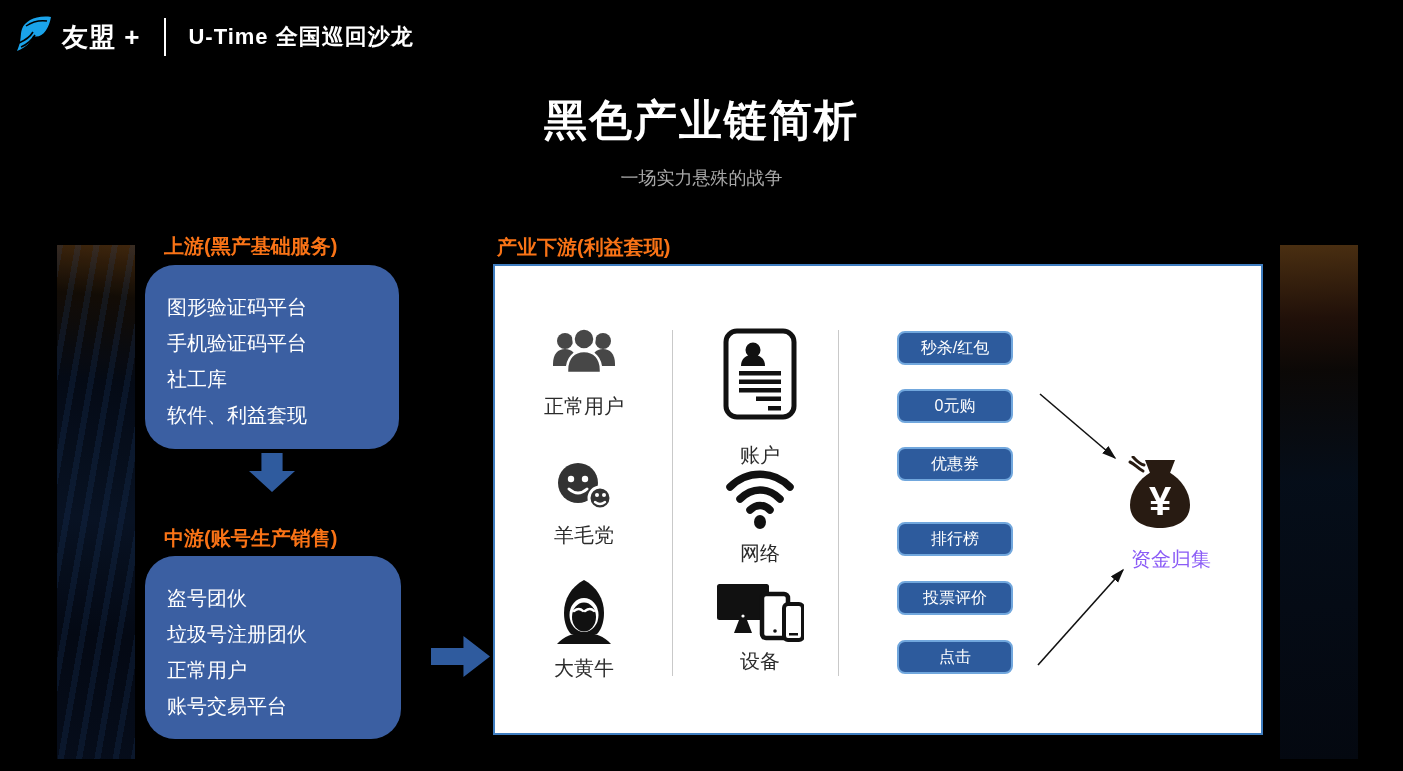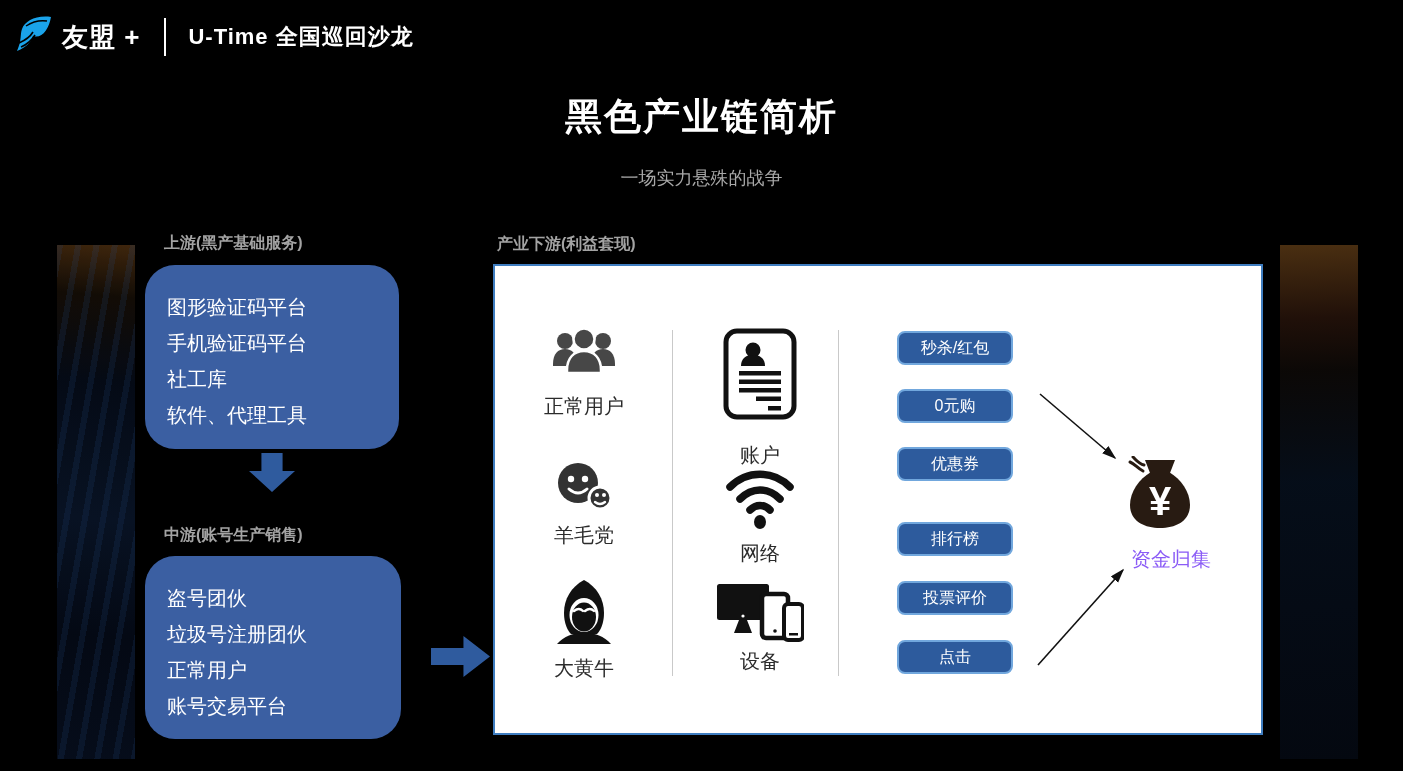--- a/index.html
+++ b/index.html
@@ -18,25 +18,25 @@
       linear-gradient(178deg, rgba(150,95,35,.55) 0%, rgba(90,45,25,.4) 14%,
         rgba(25,18,14,.5) 24%, rgba(12,30,55,.5) 45%, rgba(10,22,42,.55) 70%, rgba(8,16,32,.55) 100%);}
 
   
   .hdr{position:absolute;left:14px;top:14px;height:46px;display:flex;align-items:center;}
   .hdr .brand{font-size:26px;font-weight:bold;margin-left:8px;letter-spacing:1px;}
   .hdr .vbar{width:2px;height:38px;background:#fff;margin:0 22px 0 24px;}
   .hdr .event{font-size:22px;font-weight:bold;letter-spacing:1px;}
 
   .title{position:absolute;left:0;top:92px;width:100%;text-align:center;
-         font-size:37px;font-weight:800;letter-spacing:2px;}
+         font-size:43px;font-weight:800;letter-spacing:2px;}
   .subtitle{position:absolute;left:0;top:166px;width:100%;text-align:center;
          font-size:18px;color:#a8a8a8;}
 
-  .sec-label{position:absolute;font-size:16px;font-weight:bold;color:#a3a3a3;}
+  .sec-label{position:absolute;font-size:20px;font-weight:bold;color:#f97316;}
   .blue-box{position:absolute;background:#3b5fa2;border-radius:30px;color:#fff;
             padding:24px 0 4px 22px;box-sizing:border-box;}
   .blue-box .bi{font-size:20px;line-height:36px;}
 
   .box-up{left:145px;top:265px;width:254px;height:184px;}
   .box-mid{left:145px;top:556px;width:256px;height:183px;}
 
   .blk-arrow{position:absolute;background:#2f5b9e;}
   .blk-arrow.down{left:249px;top:453px;width:46px;height:39px;
     clip-path:polygon(27% 0,73% 0,73% 46%,100% 46%,50% 100%,0 46%,27% 46%);}
@@ -84,21 +84,21 @@
   </div>
 
   <div class="title">黑色产业链简析</div>
   <div class="subtitle">一场实力悬殊的战争</div>
 
   <div class="sec-label" style="left:164px;top:233px;">上游(黑产基础服务)</div>
   <div class="blue-box box-up">
     <div class="bi">图形验证码平台</div>
     <div class="bi">手机验证码平台</div>
     <div class="bi">社工库</div>
-    <div class="bi">软件、代理工具</div>
+    <div class="bi">软件、利益套现</div>
   </div>
 
   <div class="blk-arrow down"></div>
 
   <div class="sec-label" style="left:164px;top:525px;">中游(账号生产销售)</div>
   <div class="blue-box box-mid">
     <div class="bi">盗号团伙</div>
     <div class="bi">垃圾号注册团伙</div>
     <div class="bi">正常用户</div>
     <div class="bi">账号交易平台</div>

